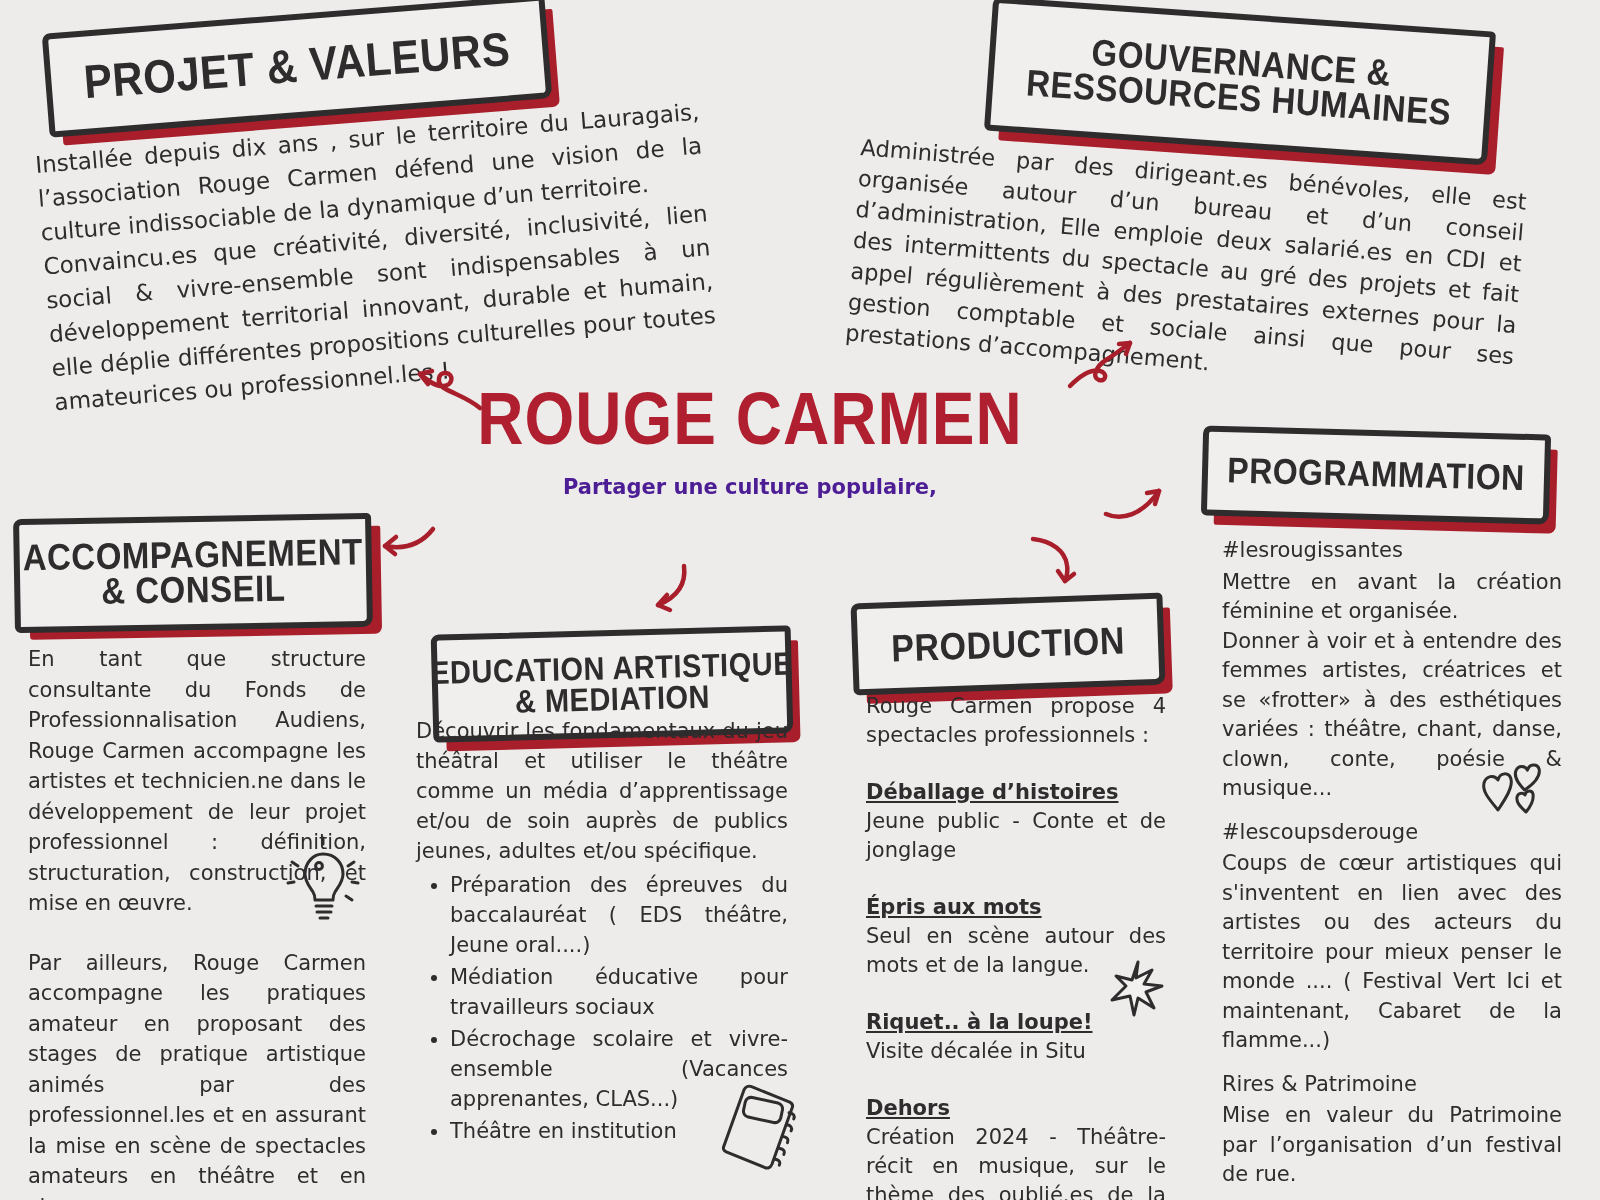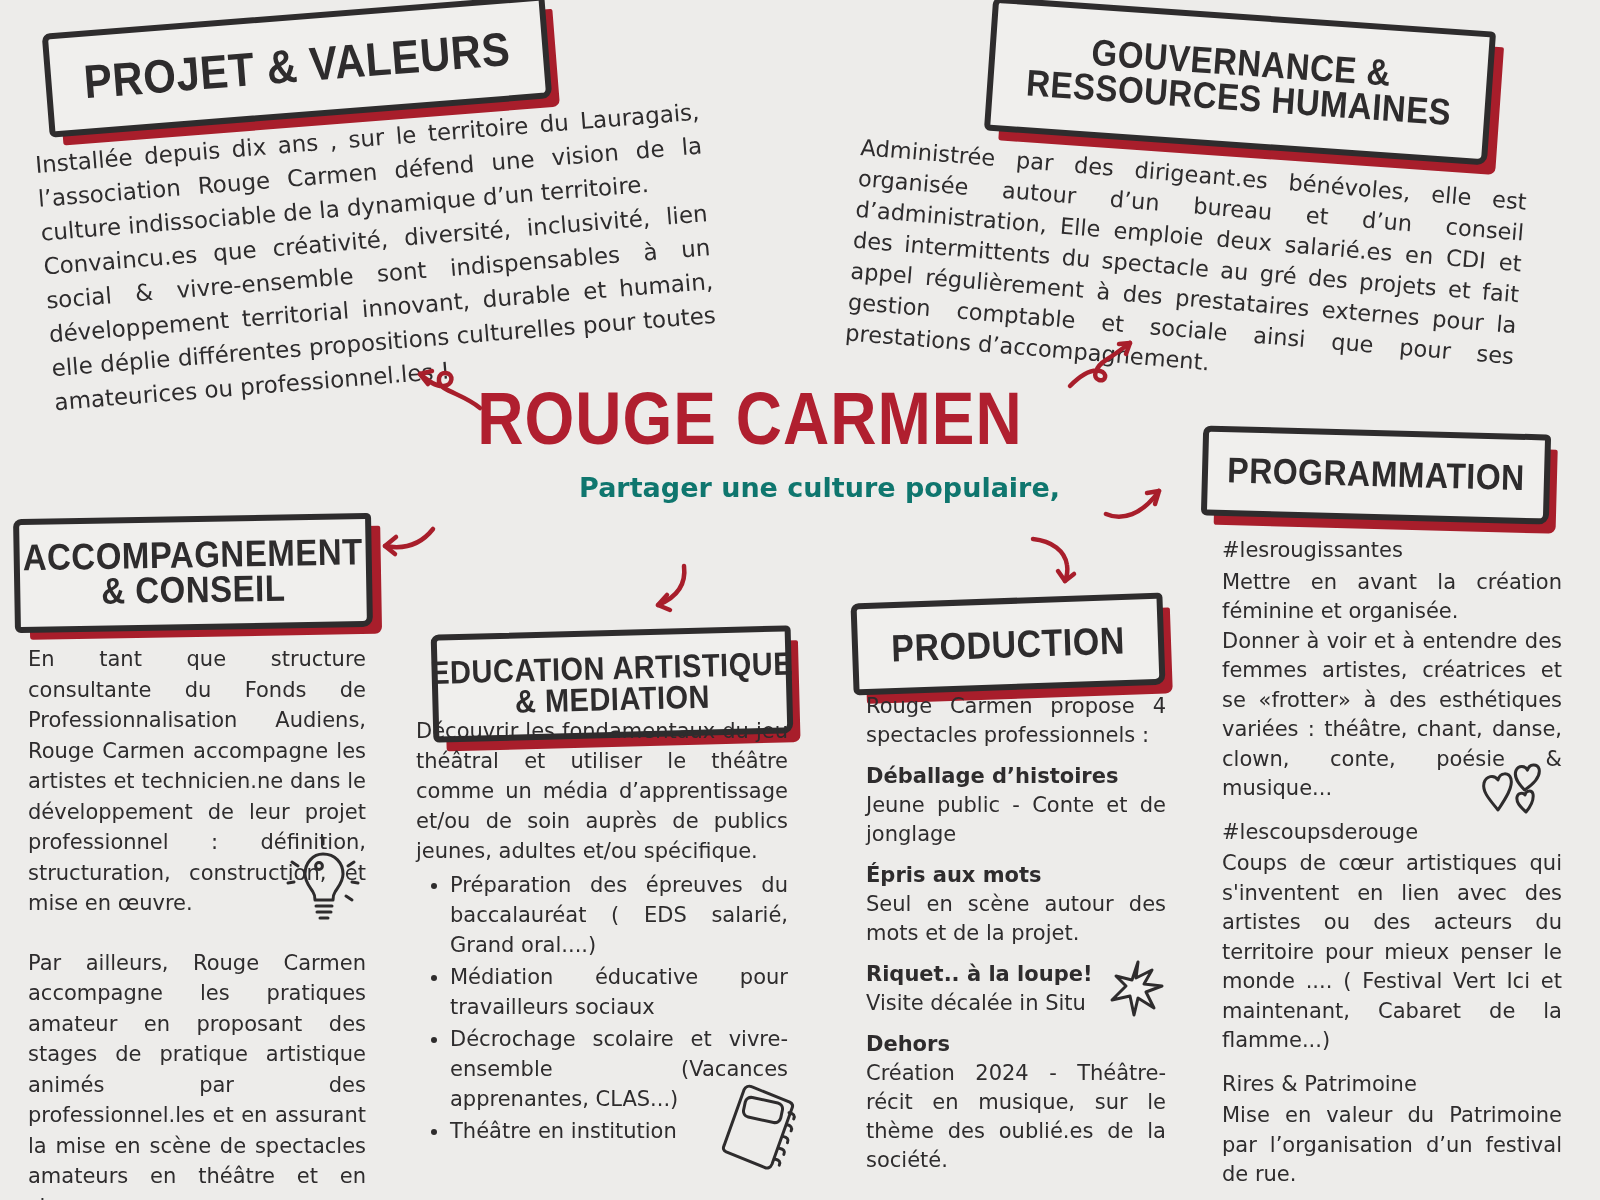--- a/index.html
+++ b/index.html
@@ -37,39 +37,39 @@
   
   .para{
     position:absolute;
     text-align:justify;
     color:#2e2c2d;
   }
   .para p{margin:0;}
   .toppara{font-size:23px;line-height:34px;font-weight:500;}
   .col{font-size:21px;line-height:30px;}
   .rot{transform-origin:0 0;}
-  .showname{font-weight:700;margin-top:12px;}
+  .showname{font-weight:700;margin-top:28px;text-decoration:underline;}
   .tagline{font-weight:700;}
   ul.bullets{margin:4px 0 0 0;padding-left:34px;}
   ul.bullets li{margin:2px 0;text-align:justify;}
   .group{margin-top:14px;}
   .group .tag{font-weight:400;margin-bottom:2px;}
   
   .center-title{
     position:absolute;left:455px;top:382px;width:590px;
     text-align:center;
     font-family:"Liberation Sans",sans-serif;
     font-weight:700;font-size:64px;letter-spacing:1px;
     color:#b01f2f;
     transform:scaleY(1.15);
     white-space:nowrap;
   }
   .center-tag{
     position:absolute;left:440px;top:468px;width:620px;
-    text-align:right;font-size:27px;line-height:39px;color:#0f766e;
+    text-align:center;font-size:21px;line-height:39px;color:#4c1d95;
   }
   
   .doodle{position:absolute;}
   .doodle path,.doodle circle,.doodle rect,.doodle polyline,.doodle line{
     fill:none;stroke:#2e2c2d;stroke-width:3;stroke-linecap:round;stroke-linejoin:round;
   }
   .redarrow path{fill:none;stroke:#a81e2b;stroke-width:4.5;stroke-linecap:round;stroke-linejoin:round;}
 </style>
 </head>
 <body>
@@ -124,33 +124,33 @@
   </div>
 
   <div class="para col" style="left:28px;top:644px;width:338px;line-height:30.5px;">
     <p>En tant que structure consultante du Fonds de Professionnalisation Audiens, Rouge Carmen accompagne les artistes et technicien.ne dans le développement de leur projet professionnel : définition, structuration, construction, et mise en œuvre.</p>
     <p style="margin-top:29px;">Par ailleurs, Rouge Carmen accompagne les pratiques amateur en proposant des stages de pratique artistique animés par des professionnel.les et en assurant la mise en scène de spectacles amateurs en théâtre et en clown.</p>
   </div>
 
   <div class="para col" style="left:416px;top:716px;width:372px;">
     <p>Découvrir les fondamentaux du jeu théâtral et utiliser le théâtre comme un média d’apprentissage et/ou de soin auprès de publics jeunes, adultes et/ou spécifique.</p>
     <ul class="bullets">
-      <li>Préparation des épreuves du baccalauréat ( EDS salarié, Grand oral....)</li>
+      <li>Préparation des épreuves du baccalauréat ( EDS théâtre, Jeune oral....)</li>
       <li>Médiation éducative pour travailleurs sociaux</li>
       <li>Décrochage scolaire et vivre-ensemble (Vacances apprenantes, CLAS...)</li>
       <li>Théâtre en institution</li>
     </ul>
   </div>
 
   <div class="para col" style="left:866px;top:692px;width:300px;line-height:29px;">
     <p>Rouge Carmen propose 4 spectacles professionnels :</p>
     <div class="showname">Déballage d’histoires</div>
     <p>Jeune public - Conte et de jonglage</p>
     <div class="showname">Épris aux mots</div>
-    <p>Seul en scène  autour des mots et de la projet.</p>
+    <p>Seul en scène  autour des mots et de la langue.</p>
     <div class="showname">Riquet.. à la loupe!</div>
     <p>Visite décalée in Situ</p>
     <div class="showname">Dehors</div>
     <p>Création 2024 -  Théâtre-récit en musique,  sur le thème des oublié.es de la société.</p>
   </div>
 
   <div class="para col" style="left:1222px;top:536px;width:340px;line-height:29.5px;">
     <div class="group" style="margin-top:0;">
       <div class="tag">#lesrougissantes</div>
       <p>Mettre en avant la création féminine et organisée.</p>

